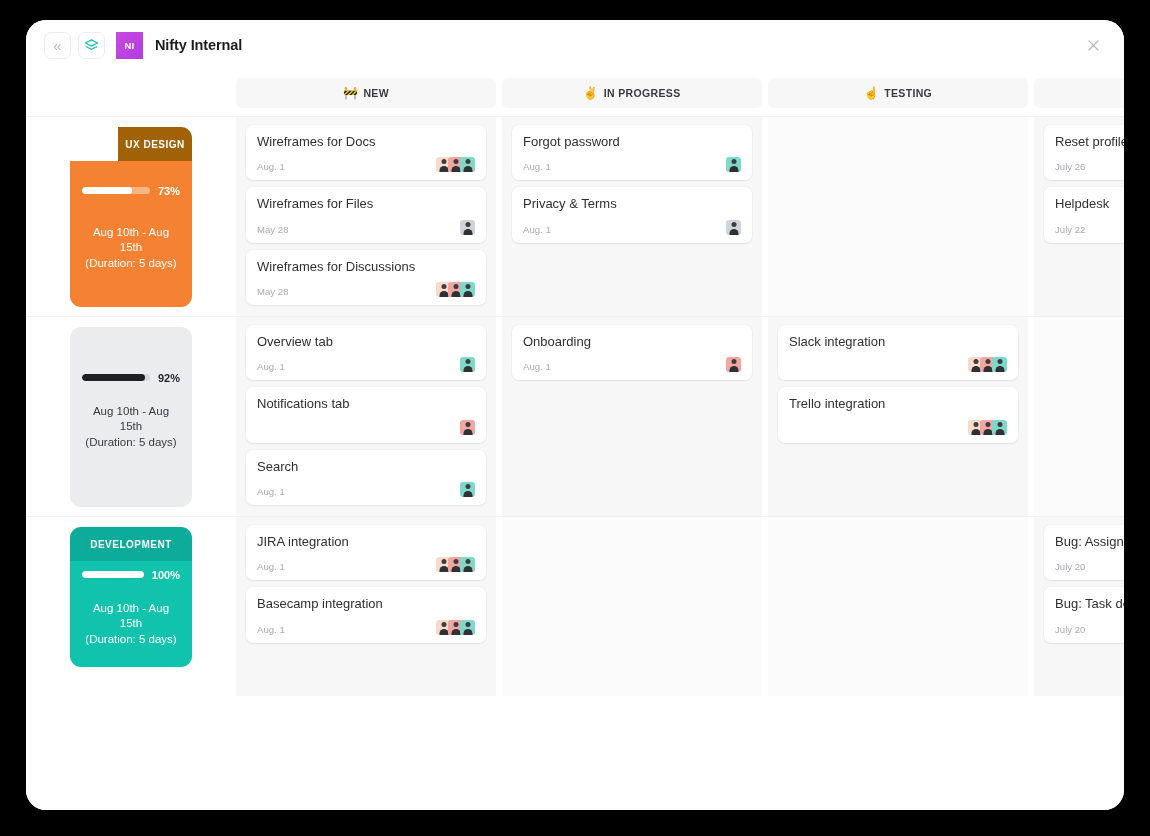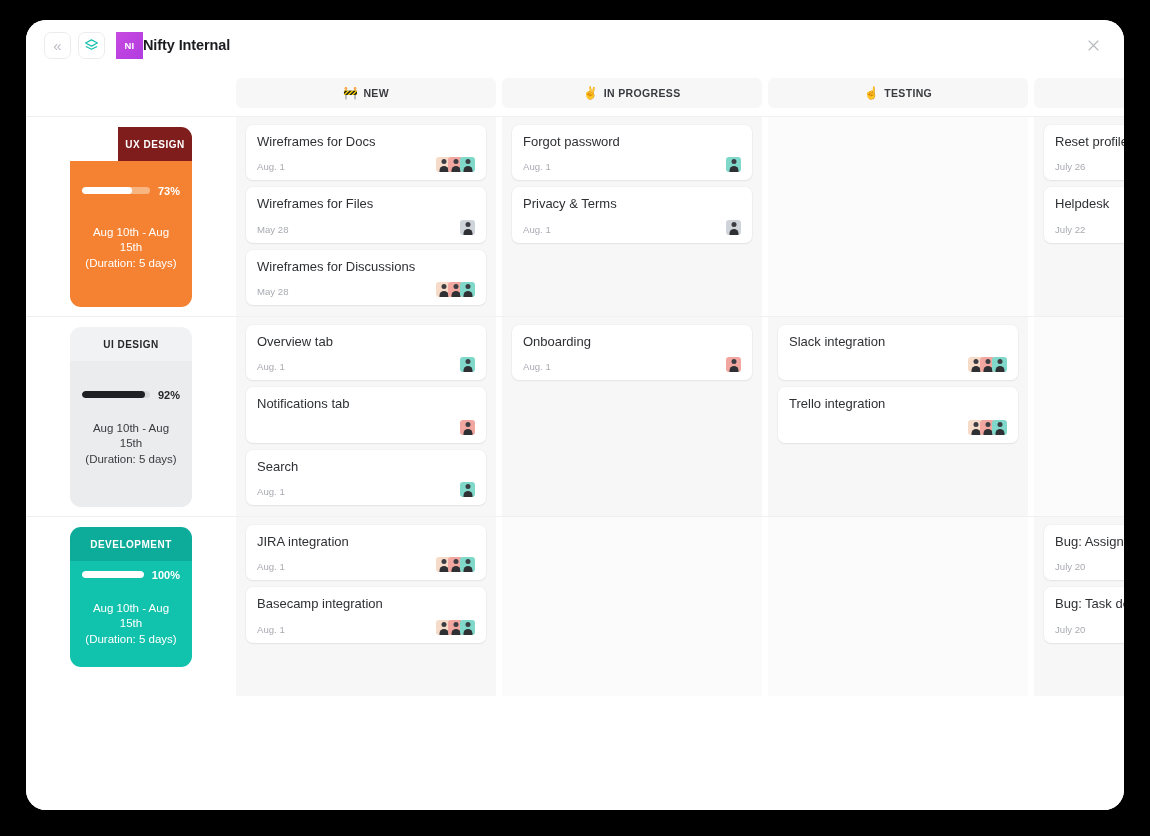--- a/index.html
+++ b/index.html
@@ -44,20 +44,21 @@
     width: 27px; height: 27px;
     border-radius: 0;
     background: linear-gradient(135deg,#c84ae0,#b13ce0);
     color: #fff; font-size: 9.5px; font-weight: bold;
     display: flex; align-items: center; justify-content: center;
     margin-left: 11px;
     letter-spacing: .3px;
     flex: 0 0 auto;
   }
   #window-title {
+    margin-left: 12px;
     font-size: 14.5px;
     font-weight: bold;
     color: #1b1c20;
     letter-spacing: -0.1px;
   }
   #close-btn {
     position: absolute; right: 20px; top: 50%;
     transform: translateY(-50%);
     width: 22px; height: 22px;
     display: flex; align-items: center; justify-content: center;
@@ -139,21 +140,21 @@
     flex: 1;
     height: 7px;
     border-radius: 4px;
     overflow: hidden;
   }
   .ph-fill { height: 100%; border-radius: 4px; }
   .ph-pct { font-size: 11px; font-weight: bold; margin-left: 8px; white-space: nowrap; }
   .ph-dates { font-size: 11.5px; text-align: center; line-height: 1.35; }
 
   
-  .phase-ux .ph-head { background: #7f1d1d; margin-left: 48px; }
+  .phase-ux .ph-head { background: #a16207; margin-left: 48px; }
   .phase-ux .ph-body { background: #f58232; gap: 8px; }
   .phase-ux .ph-track { background: #f7b582; }
   .phase-ux .ph-fill { background: #ffffff; }
   .phase-ux .ph-pct, .phase-ux .ph-dates { color: #ffffff; }
 
   .phase-ui .ph-head { background: #f1f2f4; color: #26272b; }
   .phase-ui .ph-body { background: #ebecee; }
   .phase-ui .ph-track { background: #d6d8dc; }
   .phase-ui .ph-fill { background: #1f2024; }
   .phase-ui .ph-pct { color: #26272b; }
@@ -403,21 +404,20 @@
                 <span class="tc-date">July 22</span>
                 <span class="tc-spacer"></span>
                 <span class="avatars"></span>
               </div>
             </div>
           </div>
         </div>
         <div class="grid-row" style="height: 200px;">
           <div class="phase-cell">
             <div class="phase-card phase-ui" style="height:180px">
-              <div class="ph-head">UI DESIGN</div>
               <div class="ph-body">
                 <div class="ph-progress-row">
                   <div class="ph-track">
                     <div class="ph-fill" style="width:92%"></div>
                   </div>
                   <div class="ph-pct">92%</div>
                 </div>
                 <div class="ph-dates">
                   <div>Aug 10th - Aug 15th</div>
                   <div>(Duration: 5 days)</div>

